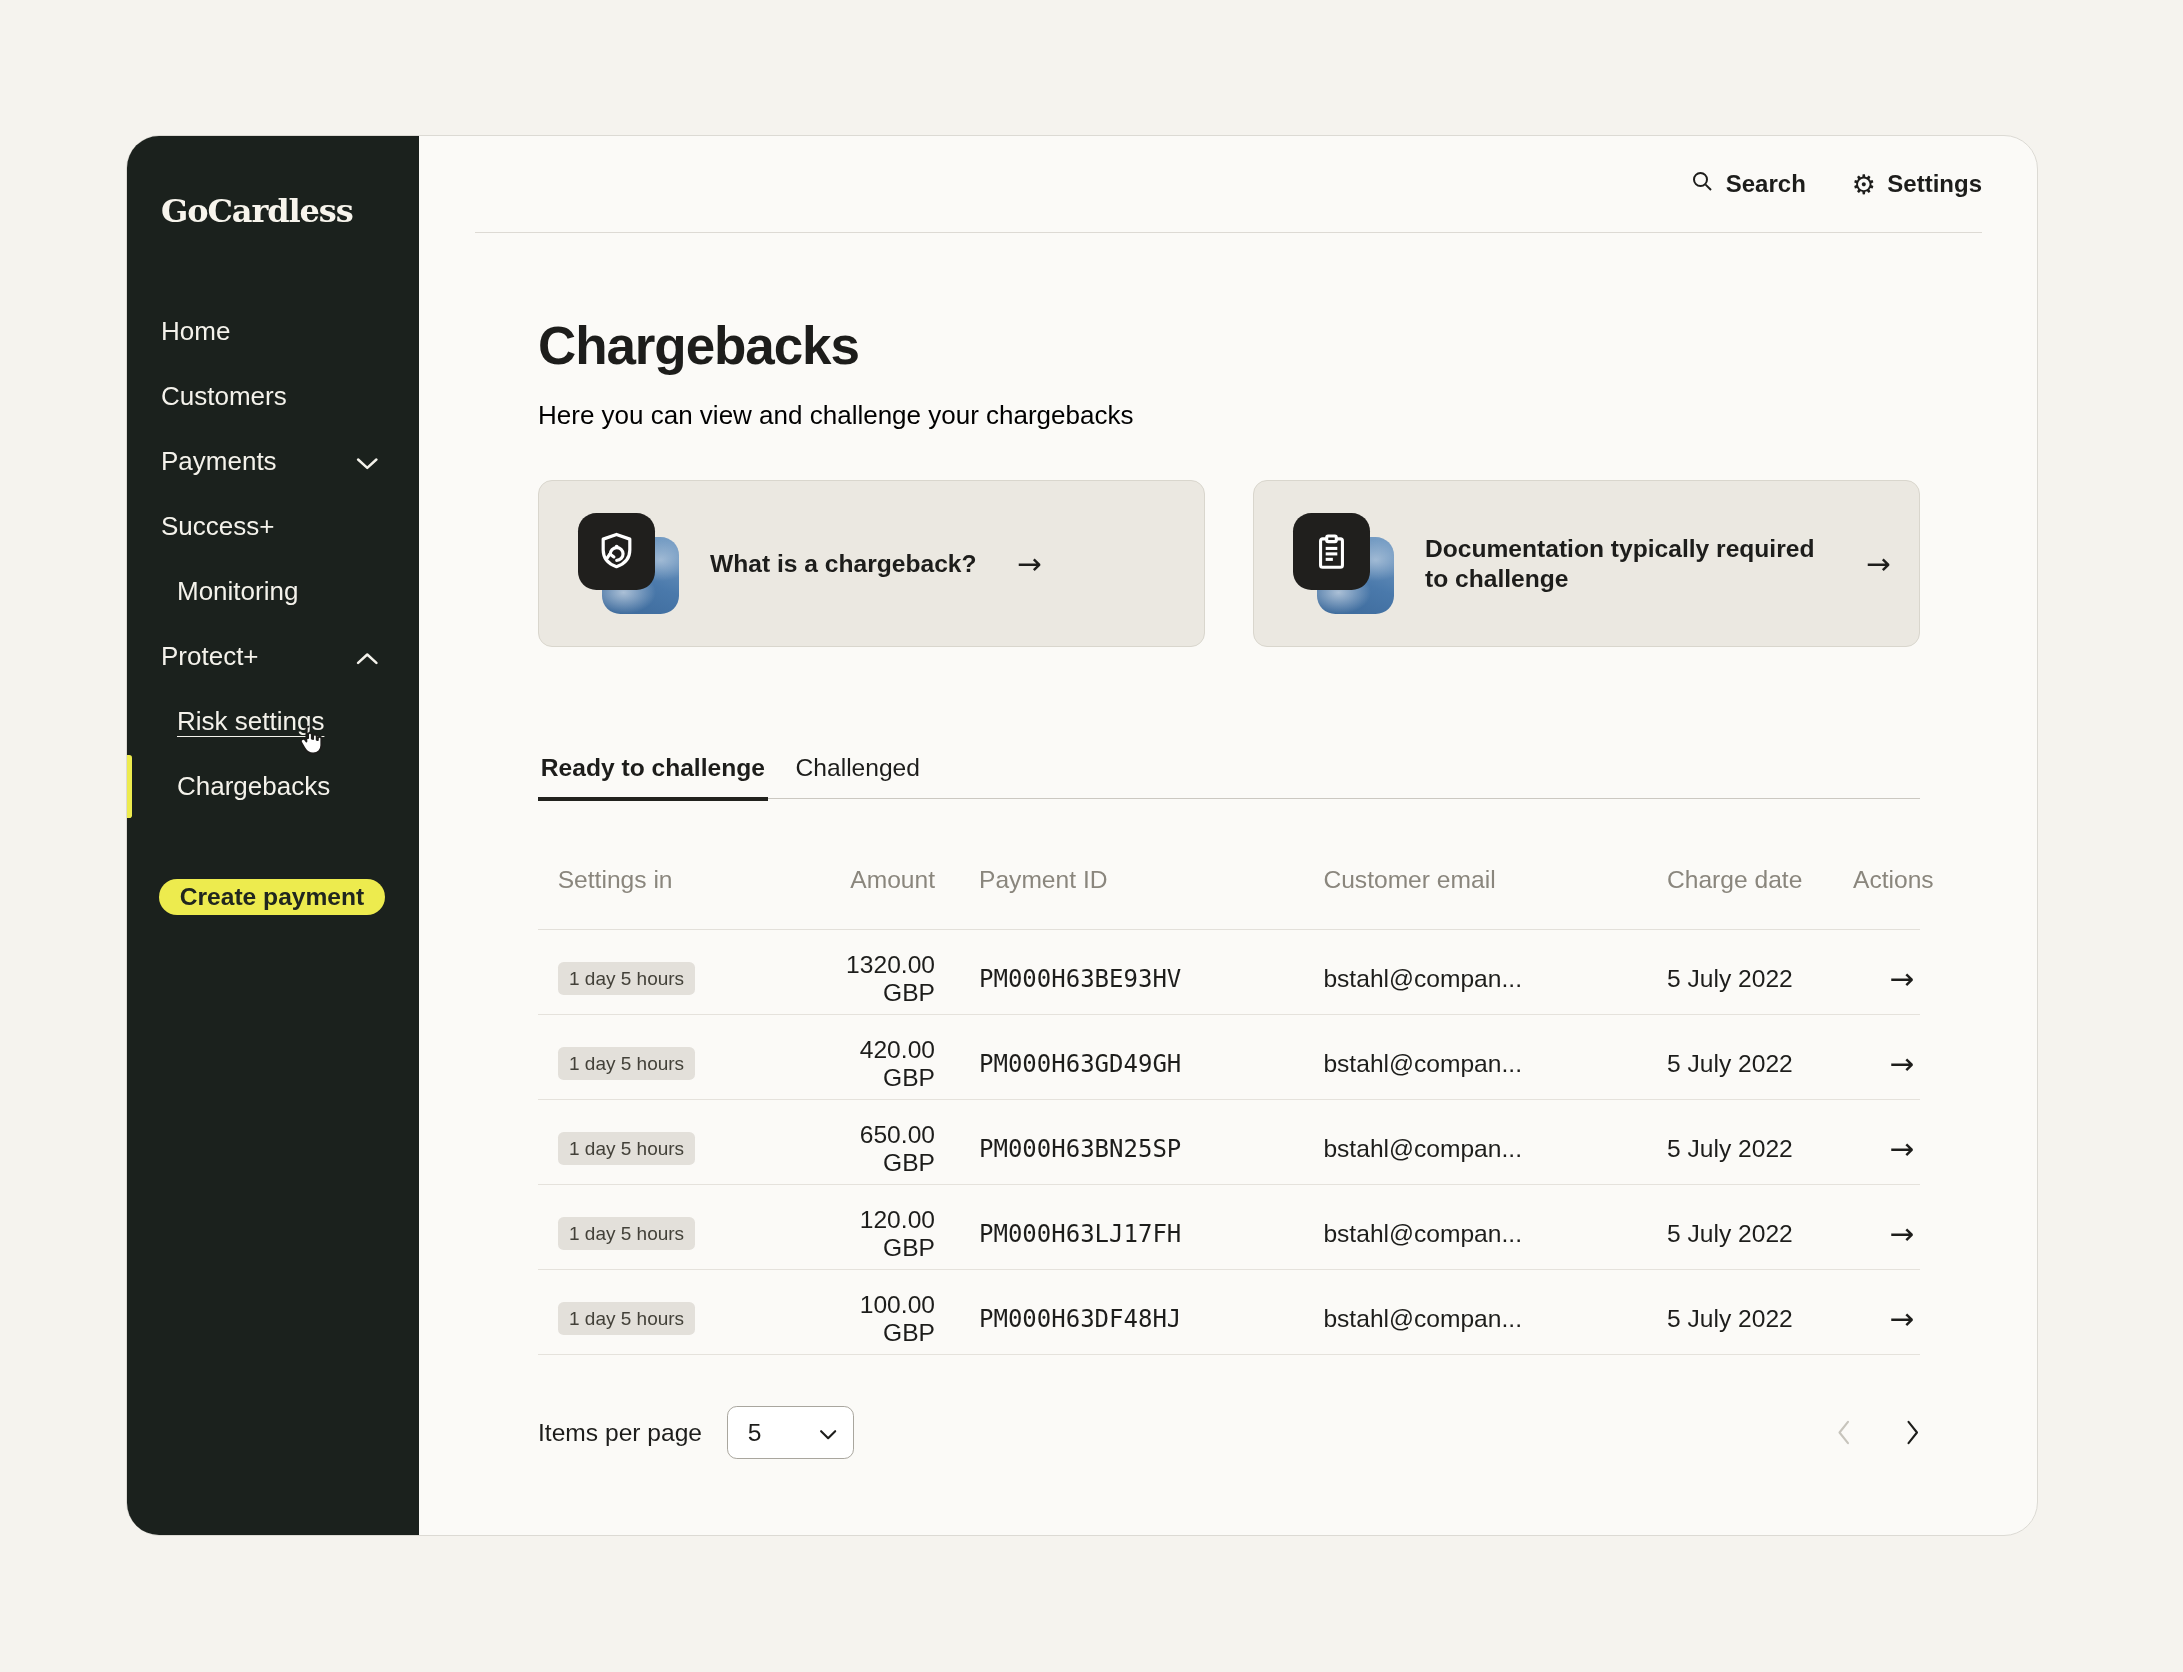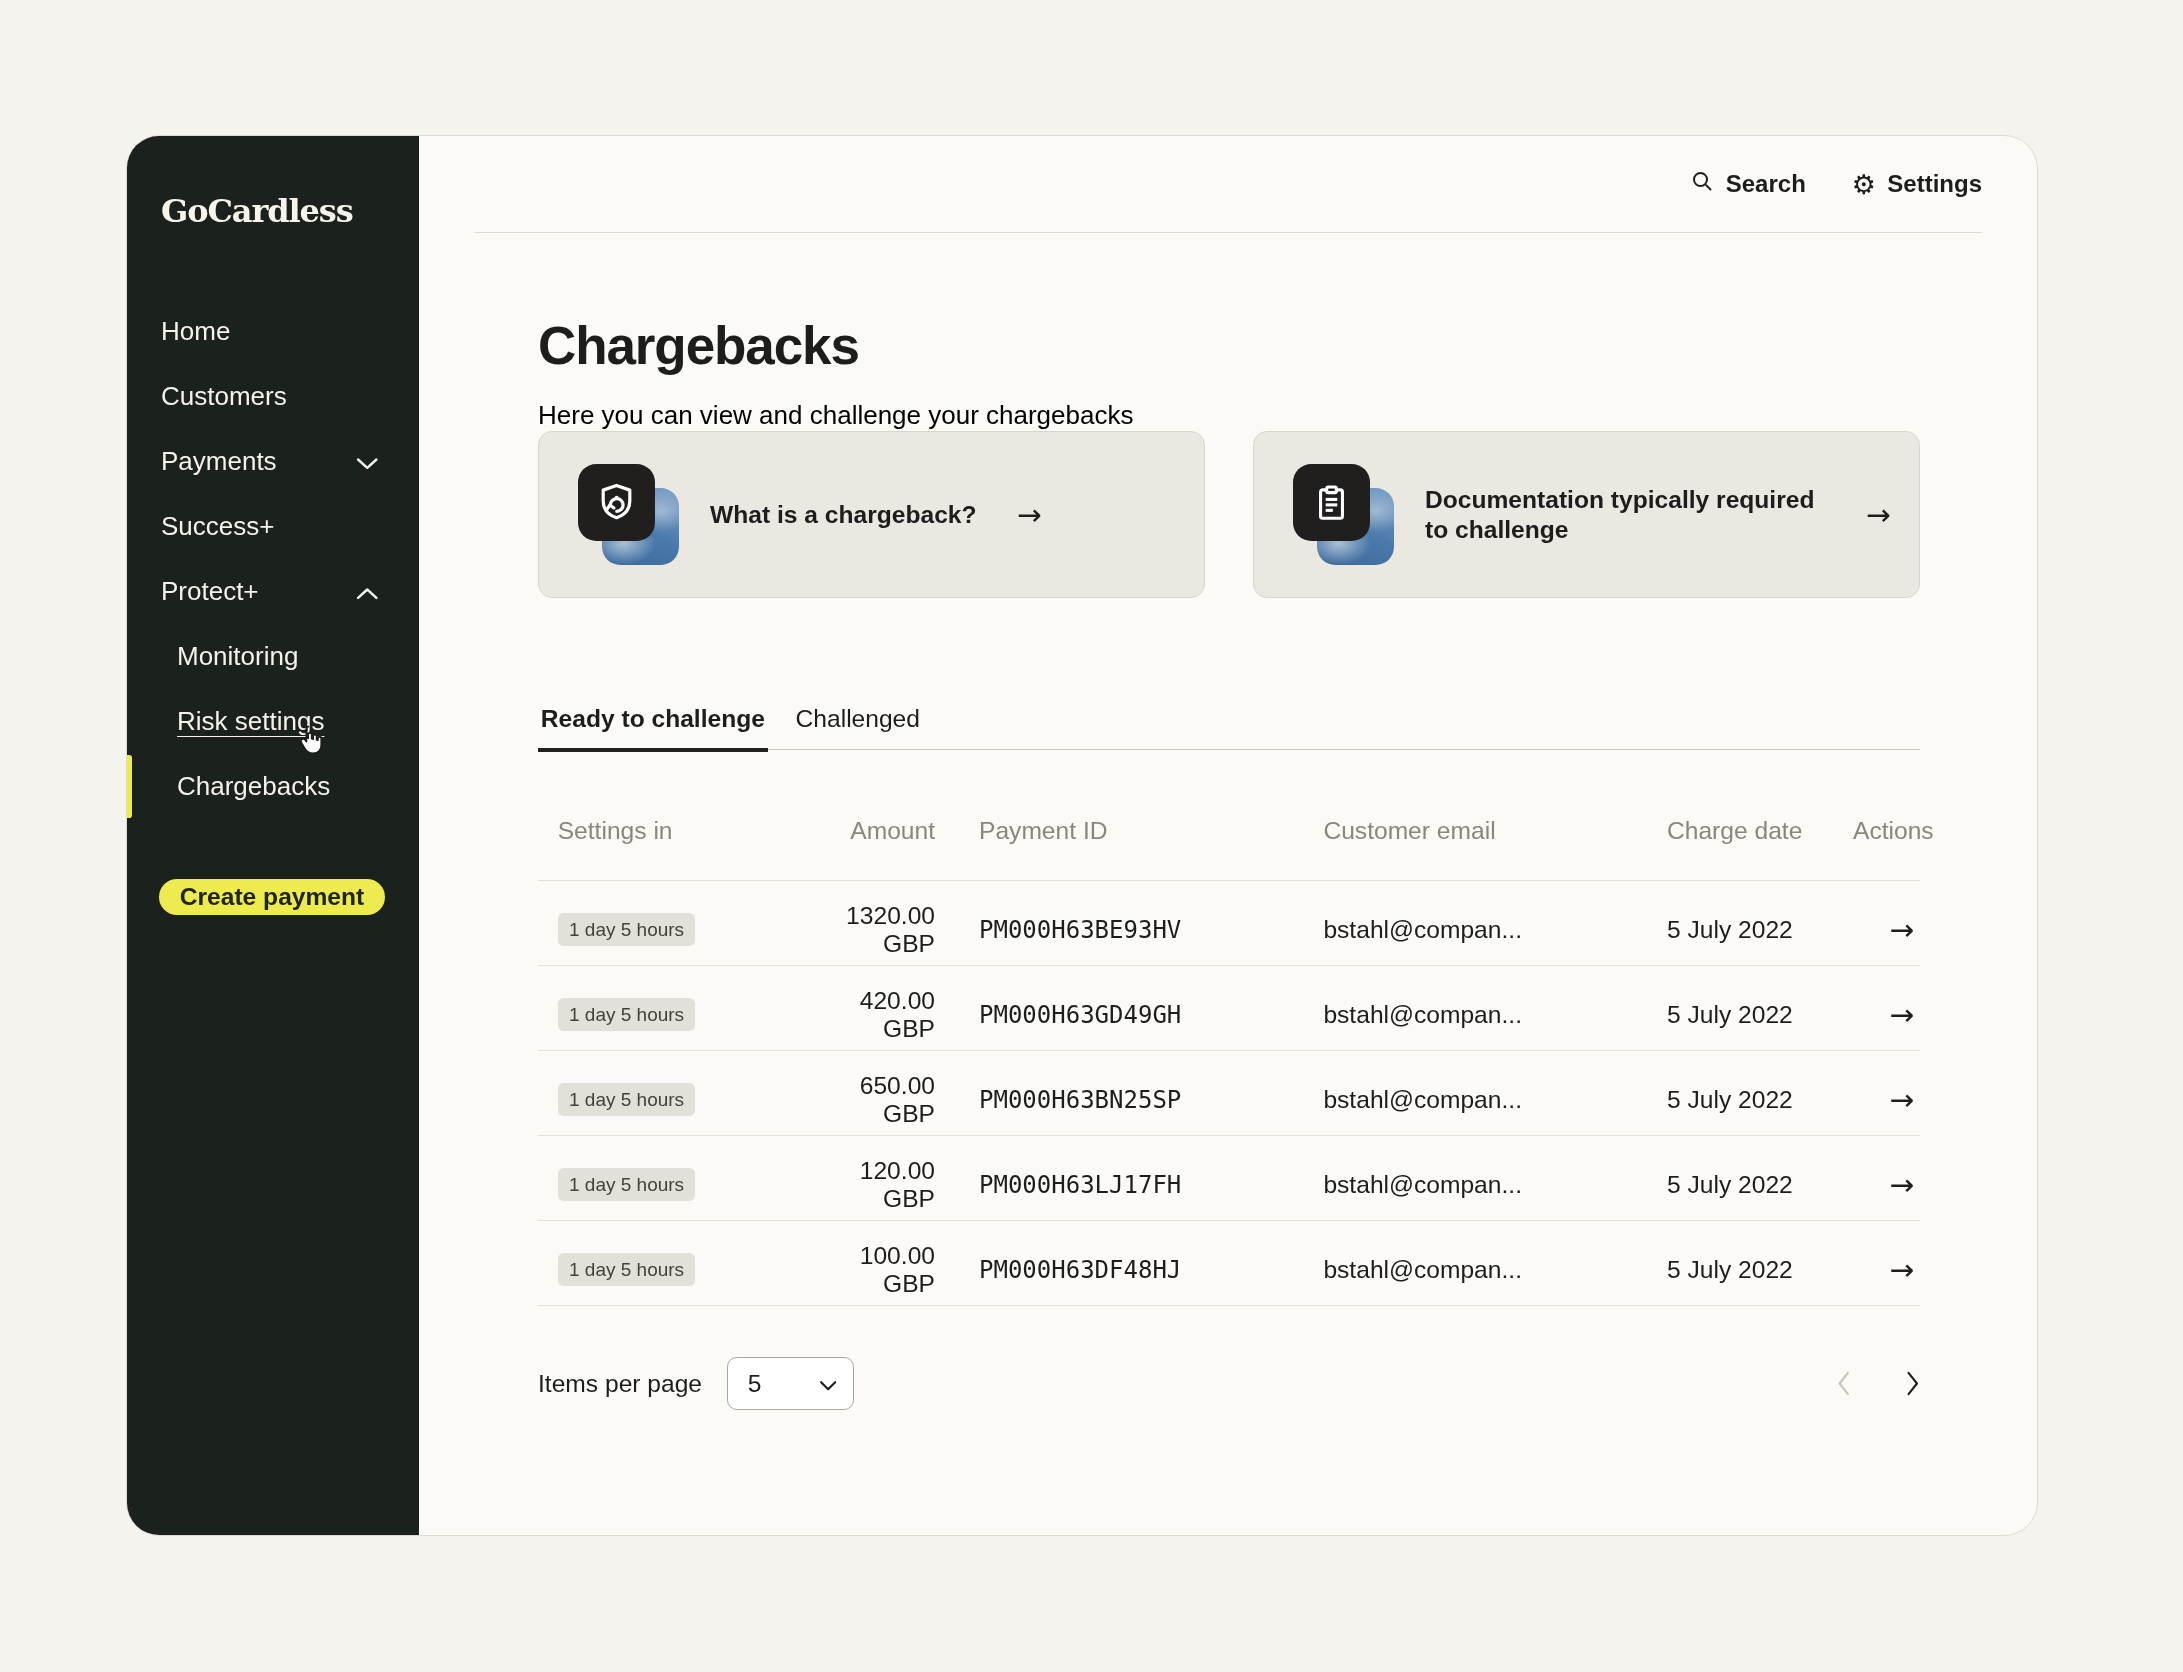--- a/index.html
+++ b/index.html
@@ -77,21 +77,21 @@
   }
   .gear-glyph { font-family:"DejaVu Sans", sans-serif; font-size:27px; line-height:1; font-weight:400; }
   .separator { position:absolute; left:56px; right:55px; top:96px; height:1.4px; background:#dddad4; }
 
   .content { padding:0 117px 0 119px; }
 
   .page-title { margin-top:84px; font-size:53px; font-weight:700; letter-spacing:-1.1px; line-height:59px; }
   .page-subtitle { margin-top:25px; font-size:26px; line-height:31px; color:#000000; }
 
   
-  .cards { display:flex; gap:48px; }
+  .cards { display:flex; gap:48px; margin-top:49px; }
   .card {
     flex:1; height:167px;
     background:#ebe8e1; border:1.4px solid #d9d6cd; border-radius:14px;
     display:flex; align-items:center;
     padding:0 28px 0 39px; gap:31px;
     cursor:pointer;
   }
   .icon-stack { position:relative; width:101px; height:101px; flex:none; }
   .photo-chip {
     position:absolute; left:24px; top:24px; width:77px; height:77px; border-radius:18.3px;
@@ -175,30 +175,30 @@
         <span class="nav-label">Payments</span>
         <span class="chevron">
           <svg width="22.5" height="13.4" viewBox="0 0 32 19" fill="none" stroke="#f4f2eb" stroke-width="3.5" stroke-linecap="round" stroke-linejoin="round">
               <polyline points="3,3.5 16,15.5 29,3.5"></polyline>
             </svg>
         </span>
       </li>
       <li class="nav-item">
         <span class="nav-label">Success+</span>
       </li>
+      <li class="nav-item sub">
+        <span class="nav-label">Monitoring</span>
+      </li>
       <li class="nav-item">
         <span class="nav-label">Protect+</span>
         <span class="chevron">
           <svg width="22.5" height="13.4" viewBox="0 0 32 19" fill="none" stroke="#f4f2eb" stroke-width="3.5" stroke-linecap="round" stroke-linejoin="round">
               <polyline points="3,15.5 16,3.5 29,15.5"></polyline>
             </svg>
         </span>
-      </li>
-      <li class="nav-item sub">
-        <span class="nav-label">Monitoring</span>
       </li>
       <li class="nav-item sub">
         <span class="nav-label underlined">Risk settings</span>
         <span class="cursor-hand">
           <svg viewBox="0 0 28 28" width="37" height="37">
               <path d="M11 4.2c.9 0 1.6.7 1.6 1.6v7l1.1.2v-2.6c0-.8.6-1.4 1.4-1.4.8 0 1.4.6 1.4 1.4v3l1 .2v-2c0-.8.6-1.4 1.3-1.4.8 0 1.4.6 1.4 1.4v2.6l.9.2v-1.2c0-.8.6-1.3 1.3-1.3s1.3.6 1.3 1.4v5c0 3.6-2.4 6.3-6.2 6.3-3.3 0-5.1-1.6-6.6-4.2l-2.3-3.9c-.7-1.1-.4-2.3.6-2.8.8-.5 1.8-.2 2.4.6l.8 1.2V5.8c0-.9.7-1.6 1.6-1.6z" fill="#ffffff" stroke="#1d1d1b" stroke-width="1.4" stroke-linejoin="round"></path>
             </svg>
         </span>
       </li>
       <li class="nav-item sub">

